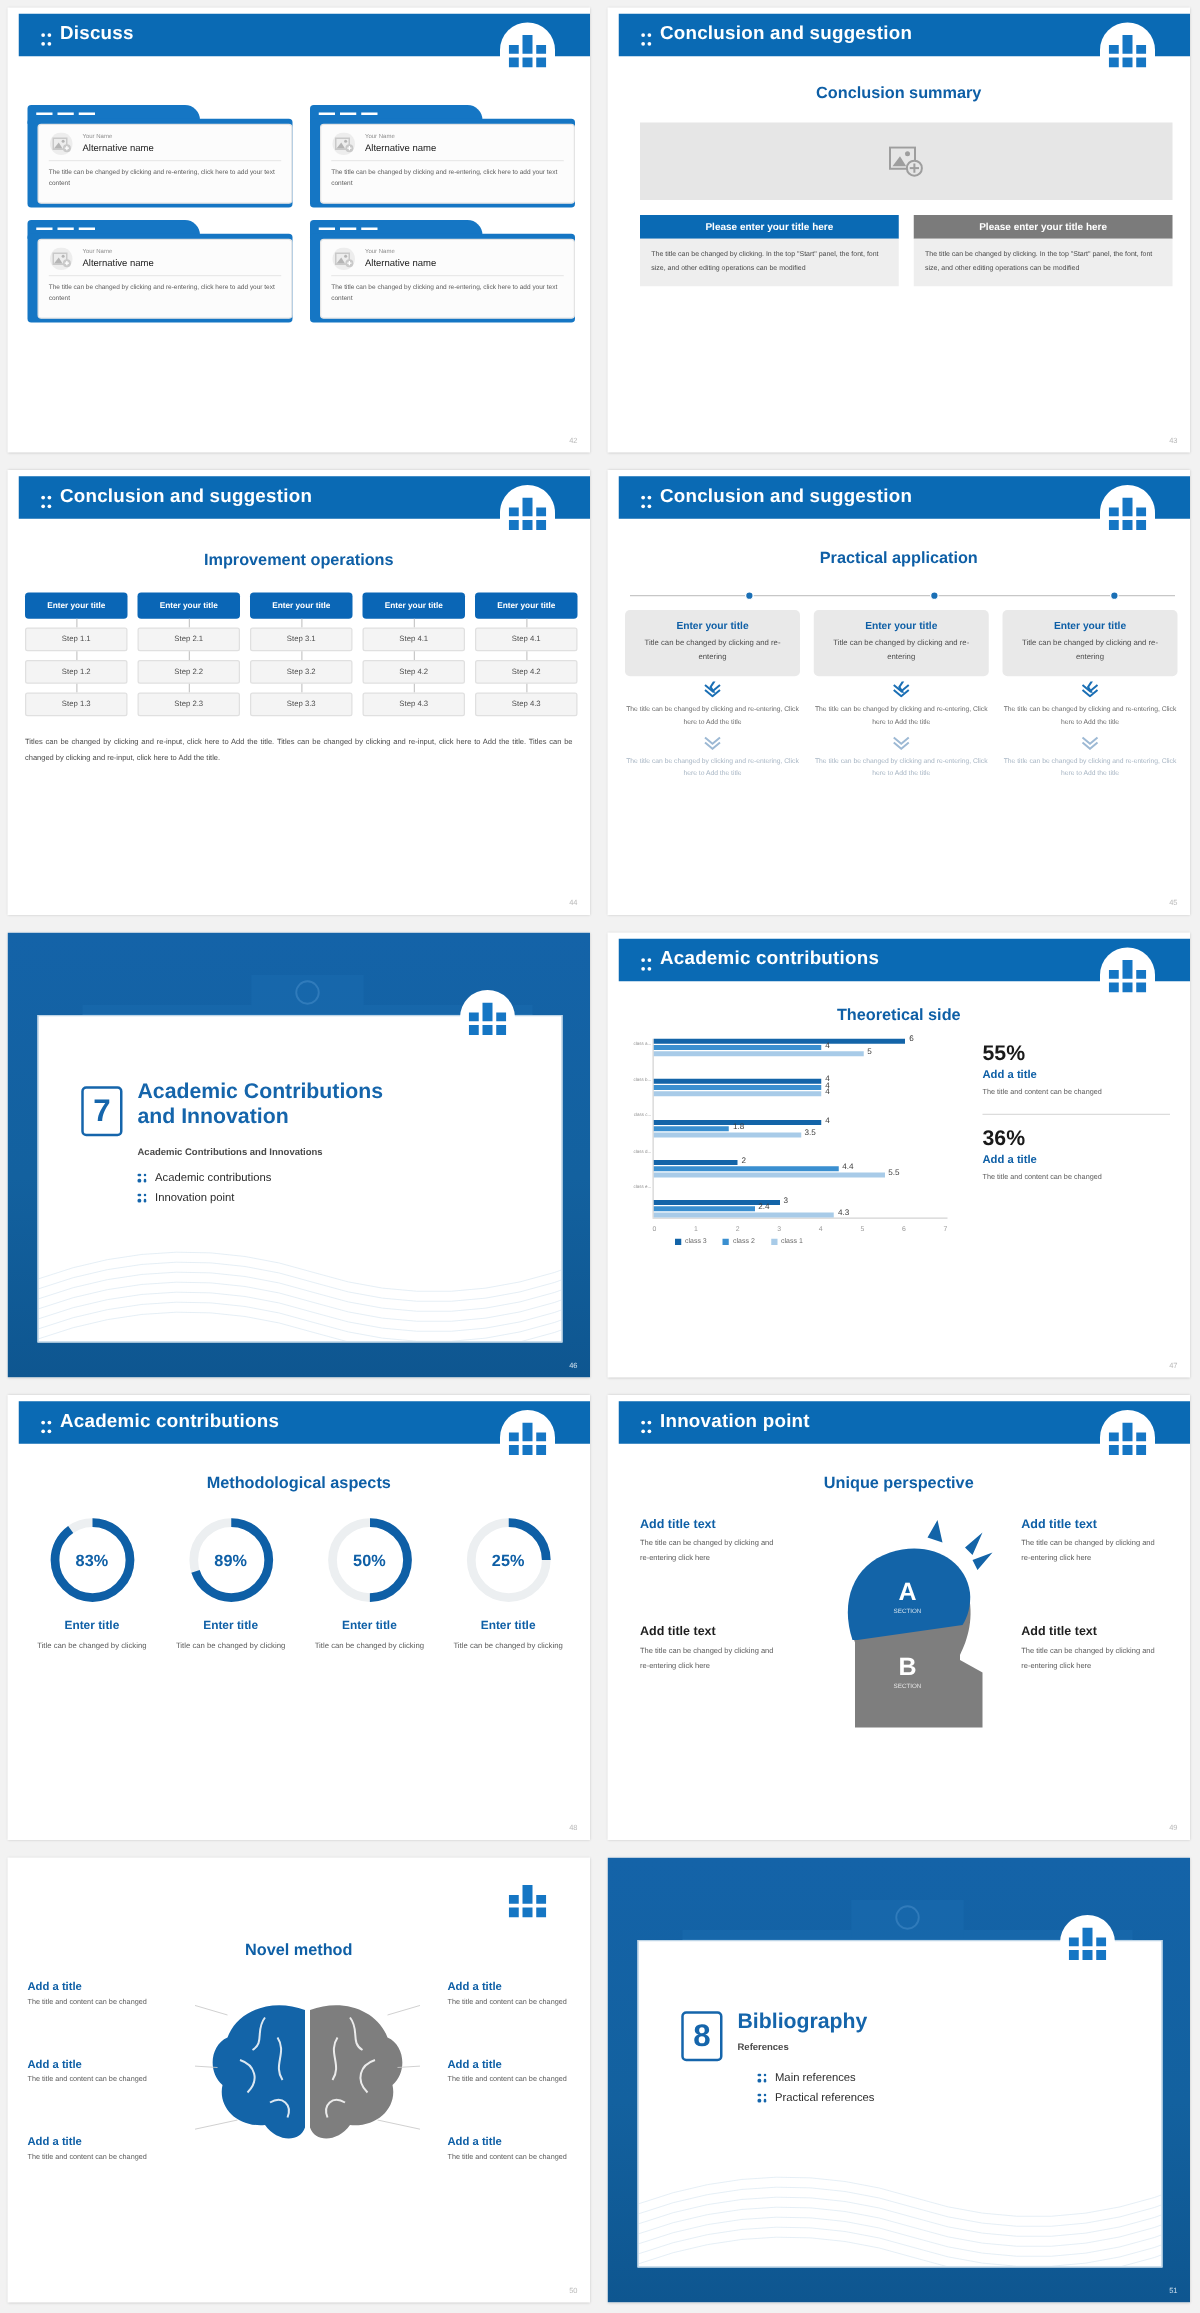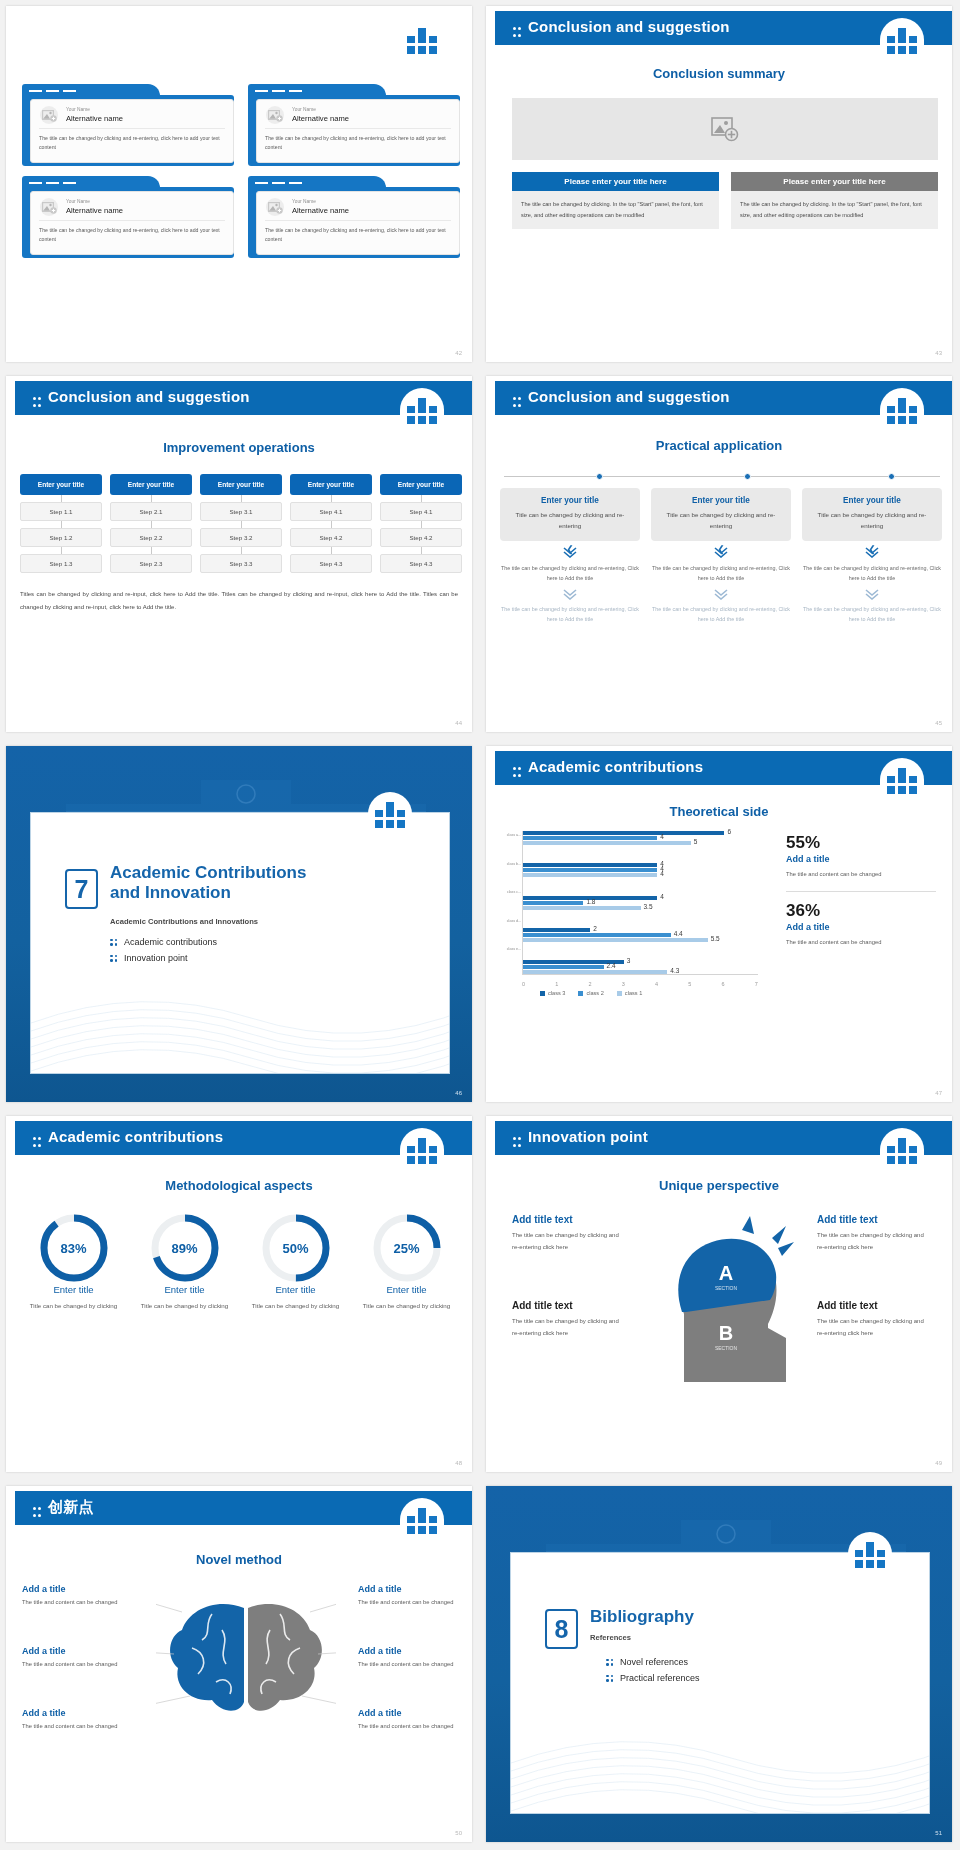--- a/index.html
+++ b/index.html
@@ -137,41 +137,53 @@
   .hrthin { border:none; border-top:1px solid #dcdcdc; margin:11px 0 10px; }
 
   
   .donuts { position:absolute; left:12px; right:10px; top:96px; display:grid;
             grid-template-columns:repeat(4,1fr); }
   .dItem { text-align:center; }
   .ring { width:72px; height:72px; margin:0 auto; position:relative; }
   .ring svg { transform:rotate(-90deg); }
   .ring span { position:absolute; inset:0; display:flex; align-items:center; justify-content:center;
                font-size:13px; font-weight:bold; color:#0e5fa6; }
-  .dTtl { font-size:9.5px; font-weight:normal; color:#0e5fa6; }
+  .dTtl { font-size:9.5px; font-weight:bold; color:#0e5fa6; margin-top:11px; }
   .dTxt { font-size:6.2px; color:#5c5c5c; line-height:1.95; margin-top:5px; }
   .hside { position:absolute; width:115px; }
   .hside.l { left:26px; text-align:left; }
   .hside.r { right:20px; text-align:left; }
   .hTtl { font-size:10px; font-weight:bold; color:#0e5fa6; }
   .hTtl.dk { color:#1f1f1f; }
   .hTxt { font-size:6px; color:#5c5c5c; line-height:2; margin-top:4px; }
 
   
   .bside { position:absolute; width:100px; }
   .bTtl { font-size:9px; font-weight:bold; color:#0e5fa6; }
   .bTxt { font-size:5.8px; color:#5c5c5c; line-height:1.95; margin-top:3px; }
 </style>
 </head>
 <body>
 
 <div class="deck">
 
   <div class="cell">
    <div class="slide">
+    <div class="hdr">
+      <span class="ttl"><span class="dots col">
+              <span>
+                <i></i>
+                <i></i>
+              </span>
+              <span>
+                <i></i>
+                <i></i>
+              </span>
+            </span><span>Discuss</span></span>
+    </div>
     <div class="badge">
       <div class="disc"></div>
       <svg width="30" height="26" viewBox="0 0 30 26">
             <rect x="0" y="8" width="8" height="7" fill="#1576c4"></rect>
             <rect x="11" y="0" width="8" height="15" fill="#1576c4"></rect>
             <rect x="22" y="8" width="8" height="7" fill="#1576c4"></rect>
             <rect x="0" y="18" width="8" height="8" fill="#1576c4"></rect>
             <rect x="11" y="18" width="8" height="8" fill="#1576c4"></rect>
             <rect x="22" y="18" width="8" height="8" fill="#1576c4"></rect>
           </svg>
@@ -905,32 +917,20 @@
     <div class="hside r" style="top:184px">
       <div class="hTtl dk">Add title text</div>
       <div class="hTxt">The title can be changed by clicking and re-entering click here</div>
     </div>
     <div class="pg">49</div>
    </div>
   </div>
 
   <div class="cell">
    <div class="slide">
-    <div class="hdr">
-      <span class="ttl"><span class="dots col">
-              <span>
-                <i></i>
-                <i></i>
-              </span>
-              <span>
-                <i></i>
-                <i></i>
-              </span>
-            </span><span>创新点</span></span>
-    </div>
     <div class="badge">
       <div class="disc"></div>
       <svg width="30" height="26" viewBox="0 0 30 26">
             <rect x="0" y="8" width="8" height="7" fill="#1576c4"></rect>
             <rect x="11" y="0" width="8" height="15" fill="#1576c4"></rect>
             <rect x="22" y="8" width="8" height="7" fill="#1576c4"></rect>
             <rect x="0" y="18" width="8" height="8" fill="#1576c4"></rect>
             <rect x="11" y="18" width="8" height="8" fill="#1576c4"></rect>
             <rect x="22" y="18" width="8" height="8" fill="#1576c4"></rect>
           </svg>
@@ -1032,21 +1032,21 @@
               <span class="bdots">
                 <span>
                   <i></i>
                   <i></i>
                 </span>
                 <span>
                   <i></i>
                   <i></i>
                 </span>
               </span>
-              <span>Novel references</span>
+              <span>Main references</span>
             </div>
         <div class="blt">
               <span class="bdots">
                 <span>
                   <i></i>
                   <i></i>
                 </span>
                 <span>
                   <i></i>
                   <i></i>

